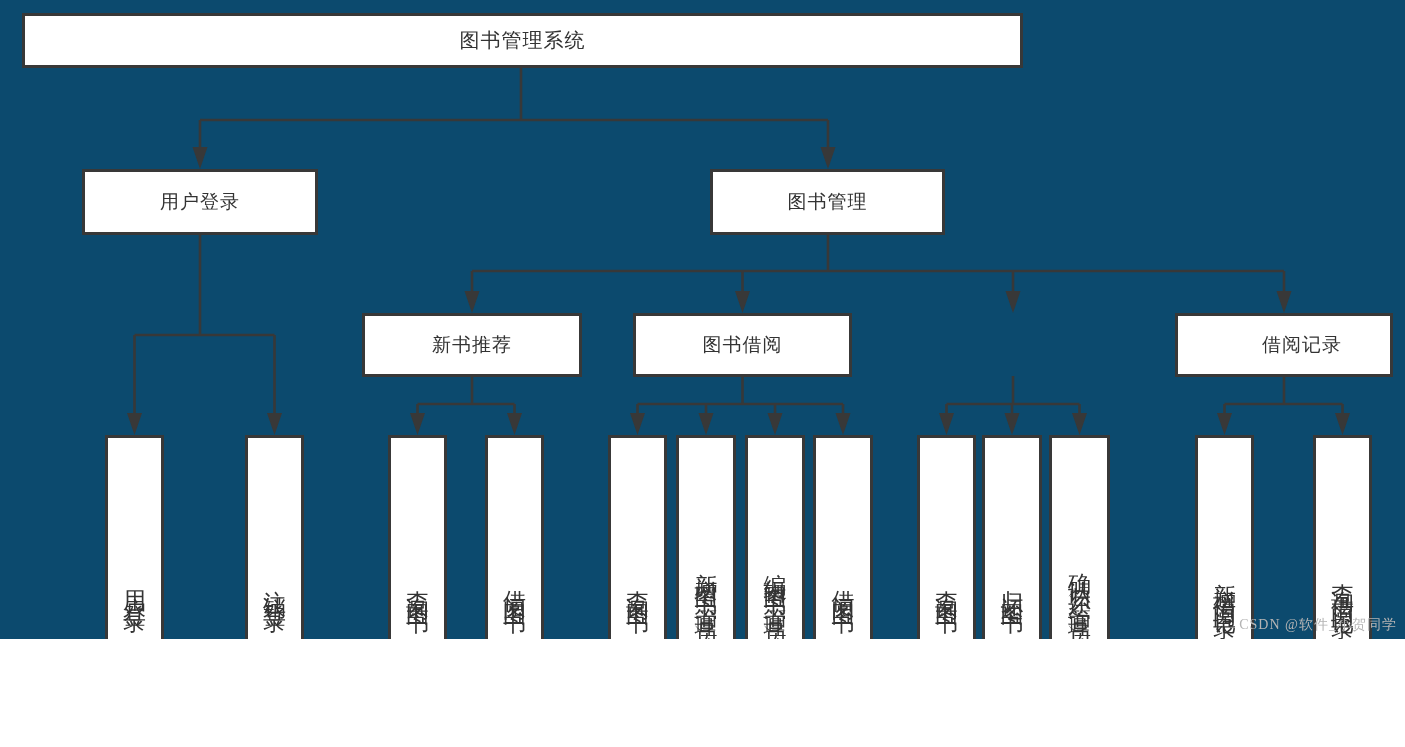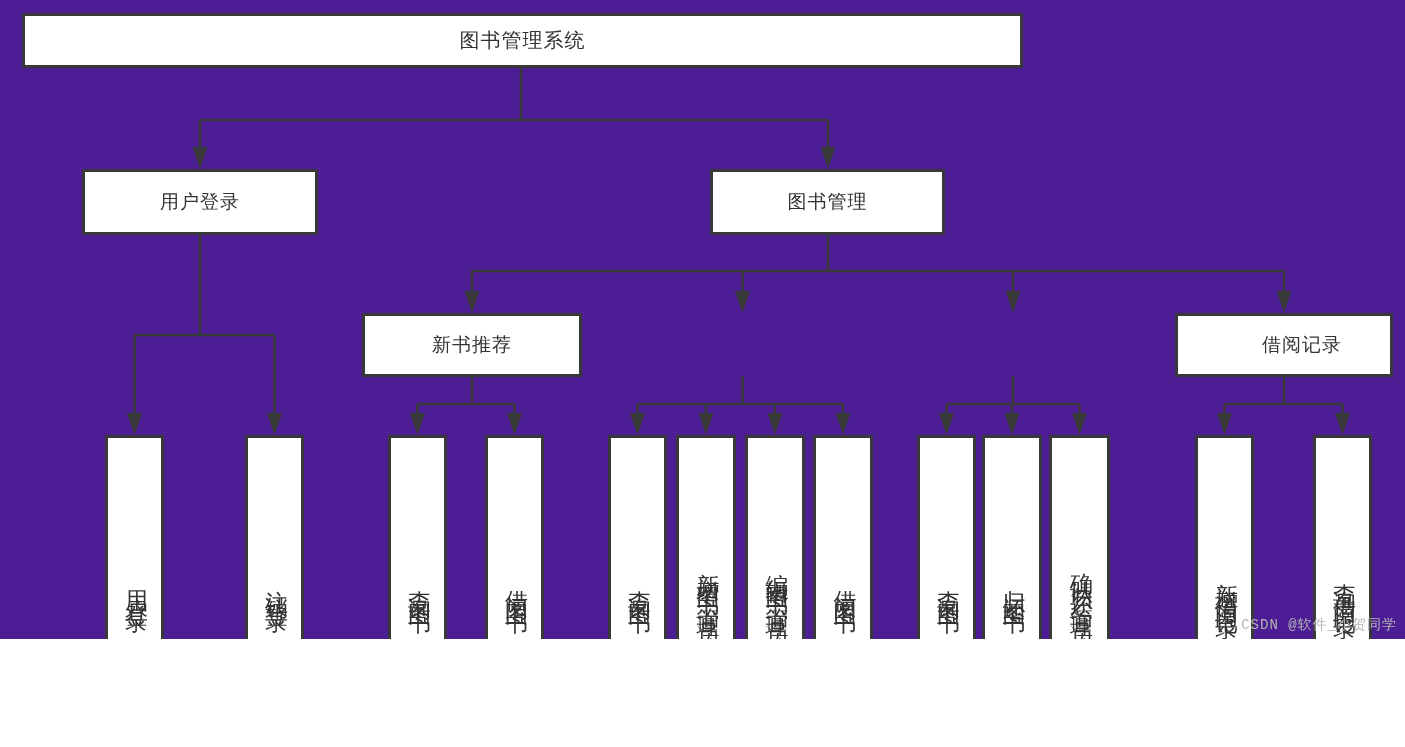--- a/index.html
+++ b/index.html
@@ -1,20 +1,20 @@
 <!DOCTYPE html>
 <html><head>
 <meta charset="utf-8">
 <style>
   html,body{margin:0;padding:0;background:#fff;}
   .canvas{
     position:relative;
     width:1405px;height:639px;
-    background:#4c1d95;
-    font-family:Liberation Mono, monospace;
+    background:#0c4a6e;
+    font-family:Liberation Serif, serif;
     overflow:hidden;
   }
   .connectors{position:absolute;left:0;top:0;z-index:1;}
   .hbox{
     position:absolute;
     box-sizing:border-box;
     border:3px solid #383838;
     background:#fff;
     display:flex;align-items:center;justify-content:center;
     color:#333;
@@ -84,20 +84,23 @@
   <div class="hbox" style="left:82px;top:169px;width:236px;height:66px;">
     <span class="l2-label">用户登录</span>
   </div>
   <div class="hbox" style="left:710px;top:169px;width:235px;height:66px;">
     <span class="l2-label">图书管理</span>
   </div>
 
   <div class="hbox" style="left:362px;top:313px;width:220px;height:64px;">
     <span class="l3-label">新书推荐</span>
   </div>
+  <div class="hbox" style="left:633px;top:313px;width:219px;height:64px;">
+    <span class="l3-label">图书借阅</span>
+  </div>
   <div class="hbox" style="left:1175px;top:313px;width:218px;height:64px;padding-left:36px;">
     <span class="l3-label">借阅记录</span>
   </div>
 
   <div class="vbox" style="left:105px;top:435px;width:59px;height:302px;">
     <span class="vtext">用户登录</span>
   </div>
   <div class="vbox" style="left:245px;top:435px;width:59px;height:302px;">
     <span class="vtext">注销登录</span>
   </div>

